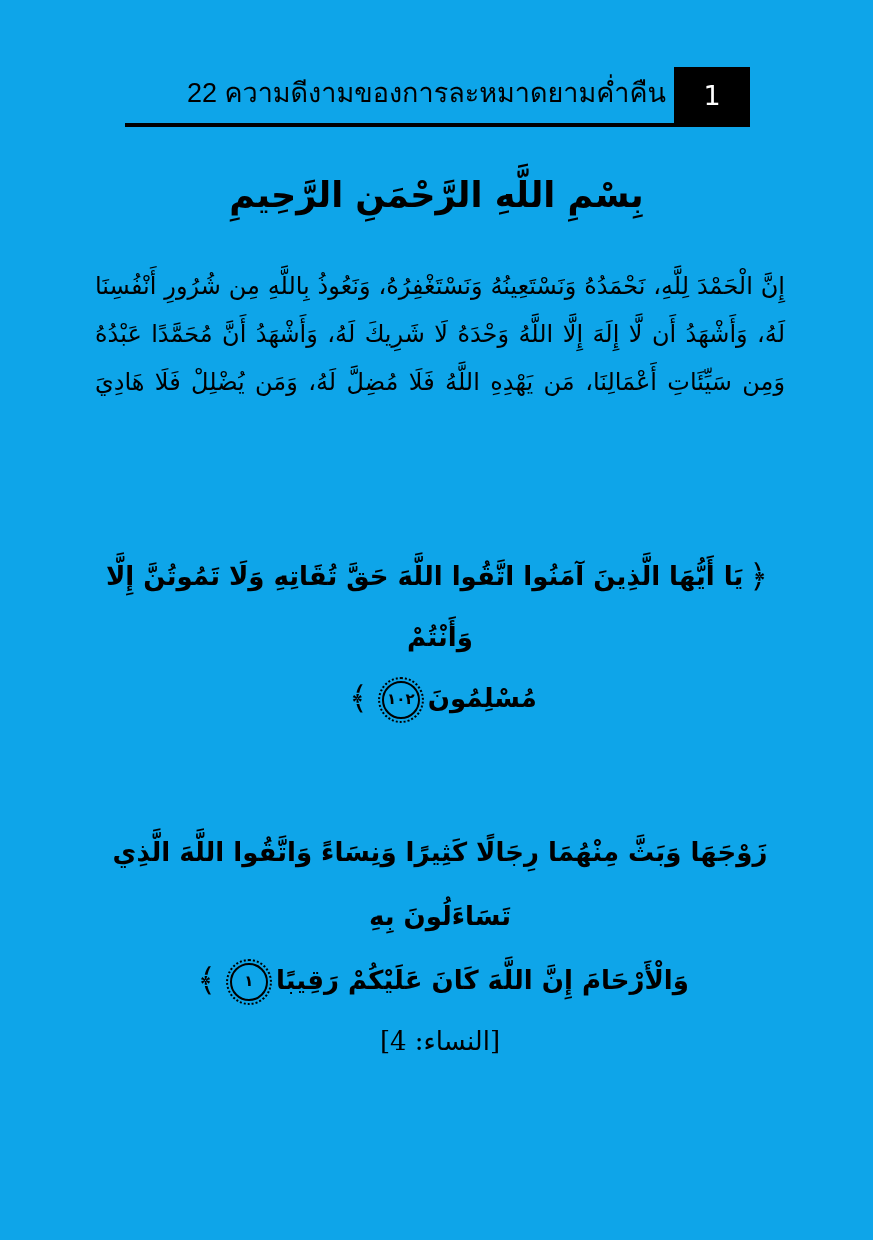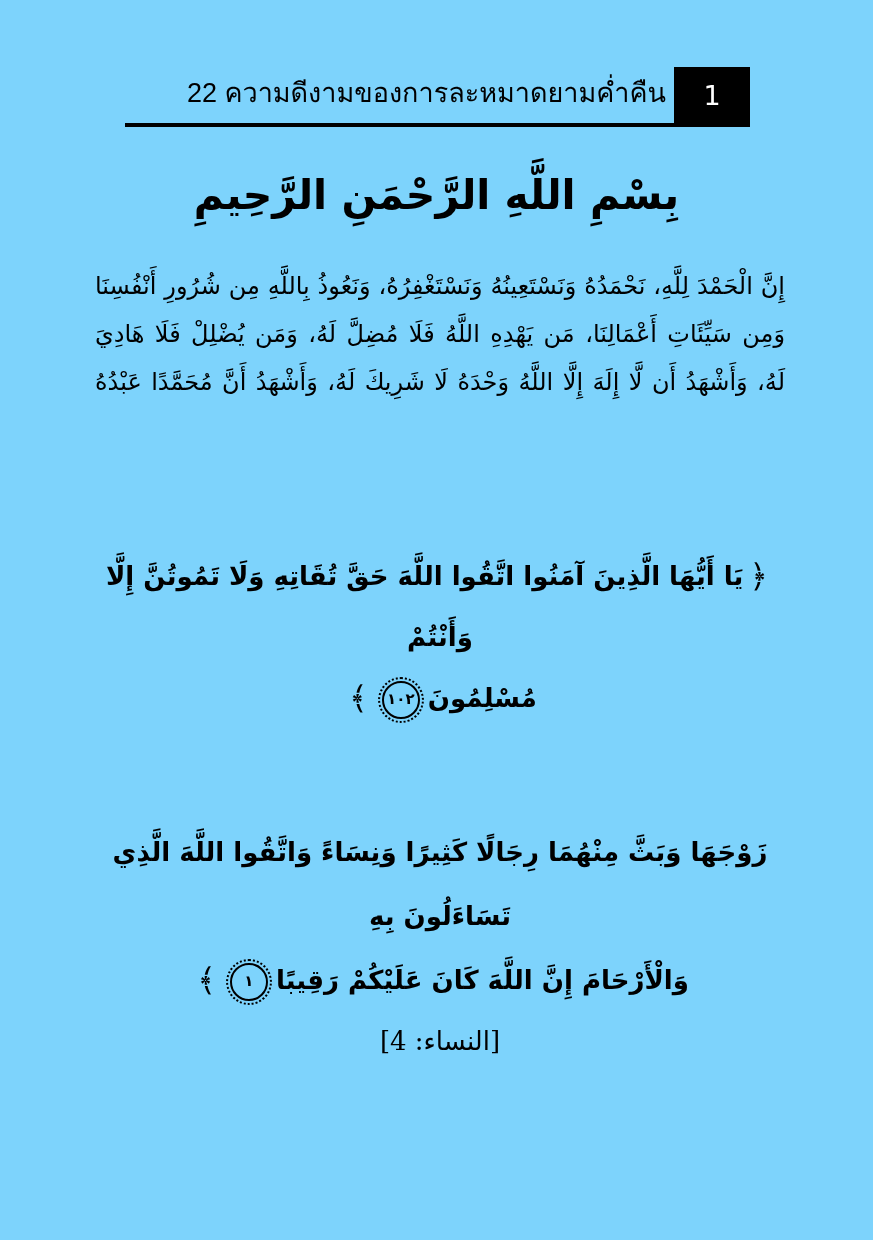--- a/index.html
+++ b/index.html
@@ -4,21 +4,21 @@
 <style>
   html, body {
     margin: 0;
     padding: 0;
     background: #ffffff;
   }
   .page {
     position: relative;
     width: 873px;
     height: 1240px;
-    background: #7dd3fc;
+    background: #0ea5e9;
     color: #000000;
     font-family: "DejaVu Sans", sans-serif;
     overflow: hidden;
   }
 
   
   .header {
     position: absolute;
     top: 67px;
     left: 125px;
@@ -50,21 +50,21 @@
   }
 
   
   .basmala {
     position: absolute;
     top: 164px;
     left: 0;
     width: 873px;
     text-align: center;
     direction: rtl;
-    font-size: 41px;
+    font-size: 35px;
     font-weight: bold;
     line-height: 62px;
   }
 
   
   .khutbah {
     position: absolute;
     top: 262px;
     left: 95px;
     width: 690px;
@@ -134,22 +134,22 @@
     <span class="thai-title">22 ความดีงามของการละหมาดยามค่ำคืน</span>
     <span class="page-num-box">
       <span>1</span>
     </span>
   </div>
 
   <div class="basmala">بِسْمِ اللَّهِ الرَّحْمَنِ الرَّحِيمِ</div>
 
   <div class="khutbah">
     <div class="jline">إِنَّ الْحَمْدَ لِلَّهِ، نَحْمَدُهُ وَنَسْتَعِينُهُ وَنَسْتَغْفِرُهُ، وَنَعُوذُ بِاللَّهِ مِن شُرُورِ أَنْفُسِنَا</div>
+    <div class="jline">لَهُ، وَأَشْهَدُ أَن لَّا إِلَهَ إِلَّا اللَّهُ وَحْدَهُ لَا شَرِيكَ لَهُ، وَأَشْهَدُ أَنَّ مُحَمَّدًا عَبْدُهُ</div>
     <div class="jline">وَمِن سَيِّئَاتِ أَعْمَالِنَا، مَن يَهْدِهِ اللَّهُ فَلَا مُضِلَّ لَهُ، وَمَن يُضْلِلْ فَلَا هَادِيَ</div>
-    <div class="jline">لَهُ، وَأَشْهَدُ أَن لَّا إِلَهَ إِلَّا اللَّهُ وَحْدَهُ لَا شَرِيكَ لَهُ، وَأَشْهَدُ أَنَّ مُحَمَّدًا عَبْدُهُ</div>
   </div>
 
   <div class="verse verse1">
     <div>
       <span class="bracket">﴿</span><span>يَا أَيُّهَا الَّذِينَ آمَنُوا اتَّقُوا اللَّهَ حَقَّ تُقَاتِهِ وَلَا تَمُوتُنَّ إِلَّا وَأَنْتُمْ</span>
     </div>
     <div>
       <span>مُسْلِمُونَ</span><span class="ayah-mark">١٠٢</span><span class="bracket">﴾</span>
     </div>
   </div>

